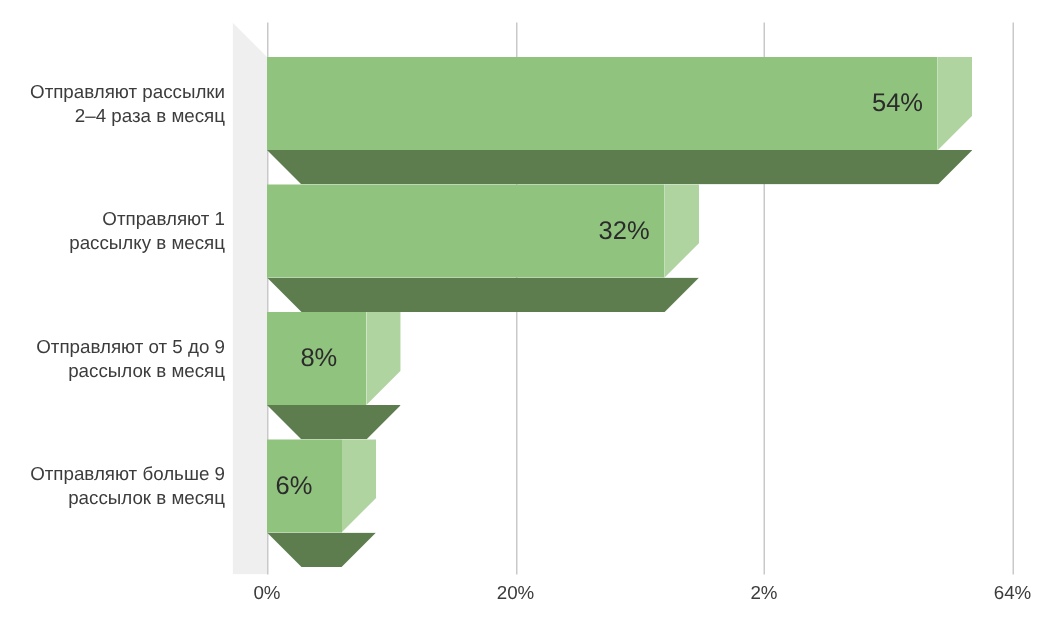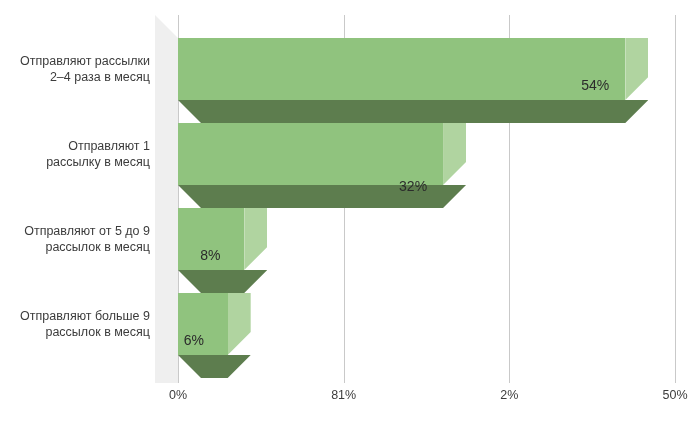--- a/index.html
+++ b/index.html
@@ -66,24 +66,24 @@
     position: absolute;
     top: 0;
     width: 23px;
     height: 62px;
     background: #b0d4a0;
     clip-path: polygon(0 0, 100% -23px, 100% 39px, 0 62px);
   }
 
   .bar-value {
     position: absolute;
-    top: 16px;
+    top: 0;
     height: 46px;
     line-height: 62px;
-    font-size: 14px;
+    font-size: 17px;
     color: #2b2b2b;
     white-space: nowrap;
   }
 
   .cat-label {
     position: absolute;
     right: 0;
     width: 160px;
     text-align: right;
     font-size: 12.5px;
@@ -117,21 +117,21 @@
       <div class="bar-group" style="left: 178px; top: 38px; width: 470.3px; height: 85px;">
         <div class="bar-front" style="width: 447.3px;"></div>
         <div class="bar-side" style="left: 447.3px;"></div>
         <div class="bar-bottom" style="width: 470.3px;"></div>
         <div class="bar-value" style="left: 403.3px;">54%</div>
       </div>
       <div class="bar-group" style="left: 178px; top: 123px; width: 288.067px; height: 85px;">
         <div class="bar-front" style="width: 265.067px;"></div>
         <div class="bar-side" style="left: 265.067px;"></div>
         <div class="bar-bottom" style="width: 288.067px;"></div>
-        <div class="bar-value" style="left: 221.067px; margin-top: 16px;">32%</div>
+        <div class="bar-value" style="left: 221.067px;">32%</div>
       </div>
       <div class="bar-group" style="left: 178px; top: 208px; width: 89.2667px; height: 85px;">
         <div class="bar-front" style="width: 66.2667px;"></div>
         <div class="bar-side" style="left: 66.2667px;"></div>
         <div class="bar-bottom" style="width: 89.2667px;"></div>
         <div class="bar-value" style="left: 22.2667px;">8%</div>
       </div>
       <div class="bar-group" style="left: 178px; top: 293px; width: 72.7px; height: 85px;">
         <div class="bar-front" style="width: 49.7px;"></div>
         <div class="bar-side" style="left: 49.7px;"></div>
@@ -144,17 +144,17 @@
 2–4 раза в месяц</div>
       <div class="cat-label" style="top: 138px; right: 544px;">Отправляют 1
 рассылку в месяц</div>
       <div class="cat-label" style="top: 223px; right: 544px;">Отправляют от 5 до 9
 рассылок в месяц</div>
       <div class="cat-label" style="top: 308px; right: 544px;">Отправляют больше 9
 рассылок в месяц</div>
     </div>
   <div id="ticks">
       <div class="tick-label" style="left: 178px;">0%</div>
-      <div class="tick-label" style="left: 343.667px;">81%</div>
+      <div class="tick-label" style="left: 343.667px;">20%</div>
       <div class="tick-label" style="left: 509.333px;">2%</div>
-      <div class="tick-label" style="left: 675px;">50%</div>
+      <div class="tick-label" style="left: 675px;">64%</div>
     </div>
 </div>
 
 </body></html>

